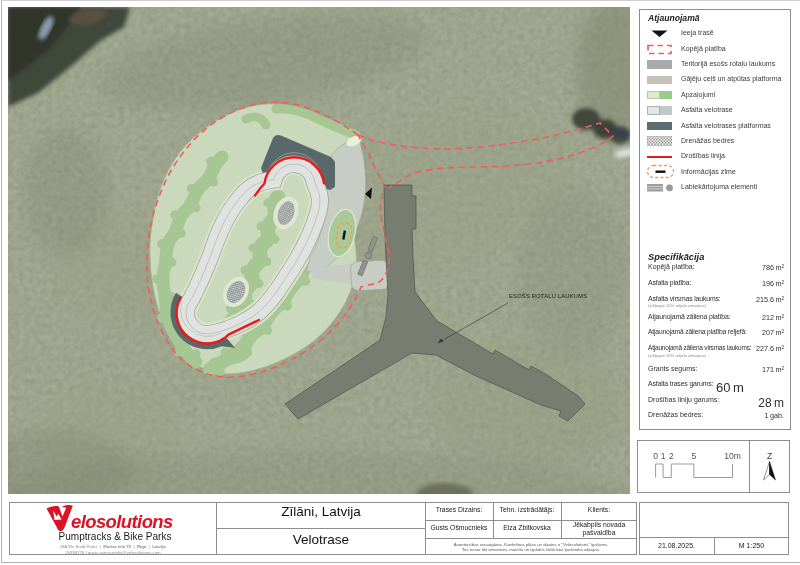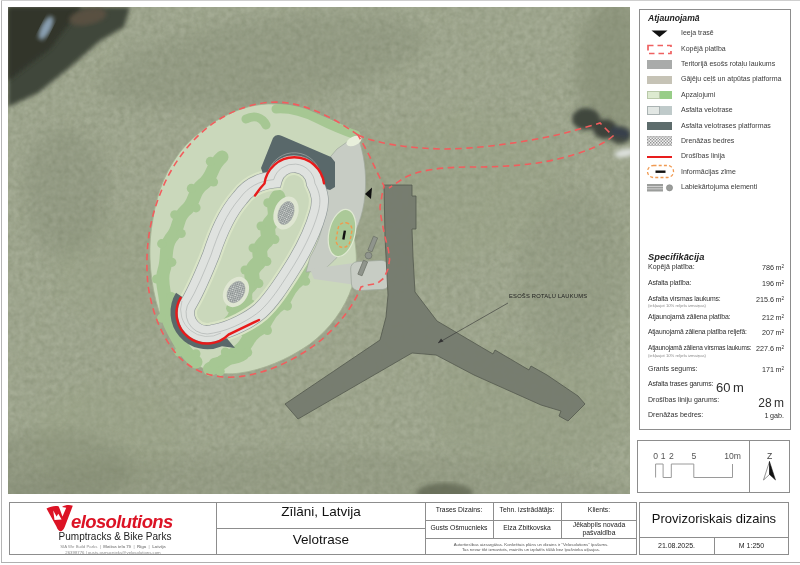--- a/index.html
+++ b/index.html
@@ -280,21 +280,20 @@
   <div class="abs" style="left:493px;top:506px;width:68px;text-align:center;font-size:6.8px;color:#191919;">Tehn. izstrādātājs:</div>
   <div class="abs" style="left:561px;top:506px;width:76px;text-align:center;font-size:6.8px;color:#191919;">Klients:</div>
   <div class="abs" style="left:425px;top:524px;width:68px;text-align:center;font-size:6.8px;color:#191919;">Gusts Ošmucnieks</div>
   <div class="abs" style="left:493px;top:524px;width:68px;text-align:center;font-size:6.8px;color:#191919;">Elza Zbitkovska</div>
   <div class="abs" style="left:561px;top:521px;width:76px;text-align:center;font-size:6.8px;line-height:7.6px;color:#191919;">Jēkabpils novada<br>pašvaldība</div>
   <div class="abs" style="left:425px;top:542px;width:212px;text-align:center;font-size:4.3px;line-height:5.4px;color:#555;">Autortiesības aizsargātas. Konkrētais plāns un dizains ir "Velosolutions" īpašums.<br>Tas nevar tikt izmantots, mainīts un izplatīts tālāk bez īpašnieka atļaujas.</div>
 
   <div class="box" style="left:639px;top:502px;width:150px;height:53px;"></div>
   <div class="abs" style="left:639px;top:537px;width:150px;height:1px;background:#8d8d8d;"></div>
   <div class="abs" style="left:714px;top:537px;width:1px;height:18px;background:#8d8d8d;"></div>
-  <div class="abs" style="left:639px;top:511px;width:150px;font-size:13px;color:#111;text-align:center;">Provizoriskais dizains</div>
   <div class="abs" style="left:639px;top:542px;width:75px;font-size:7px;color:#222;text-align:center;">21.08.2025.</div>
   <div class="abs" style="left:714px;top:542px;width:75px;font-size:7px;color:#222;text-align:center;">M 1:250</div>
 
 <svg class="abs" style="left:9px;top:502px" width="208" height="53" viewBox="0 0 208 53">
       <path d="M 37.5,6.5 C 41.5,4.2 46.5,3.4 49.8,4.4 L 53.5,14.6 L 57.2,5.8 L 53,4.9 C 56,3 60.5,2.6 63.8,3.8 L 55.8,24.8 C 54.5,28 53,29.4 51.3,29.2 C 49.7,29 48.5,27.5 47.4,24.6 Z" fill="#dc1325"></path>
       <path d="M 44.2,8.6 L 47.6,14.4 L 49.3,11.8 L 52.6,17.6 L 45.5,18.1 Z" fill="#ffffff"></path>
       <text x="62" y="25.5" font-family="Liberation Sans, sans-serif" font-weight="bold" font-style="italic" font-size="18.5" letter-spacing="-0.6" fill="#dc1325">elosolutions</text>
       <text x="106" y="38" font-family="Liberation Sans, sans-serif" font-size="10" fill="#1c1c1c" text-anchor="middle">Pumptracks &amp; Bike Parks</text>
       <text x="104" y="46" font-family="Liberation Sans, sans-serif" font-size="4.3" fill="#8c8c8c" text-anchor="middle">SIA We Build Parks&nbsp;&nbsp;|&nbsp;&nbsp;<tspan font-weight="bold">Matīsa iela 79</tspan>&nbsp;&nbsp;|&nbsp;&nbsp;<tspan font-weight="bold">Rīga</tspan>&nbsp;&nbsp;|&nbsp;&nbsp;<tspan font-weight="bold">Latvija</tspan></text>
       <text x="104" y="51.5" font-family="Liberation Sans, sans-serif" font-size="4.3" fill="#8c8c8c" text-anchor="middle">26398776 | gusts.osmucnieks@velosolutions.com</text>

